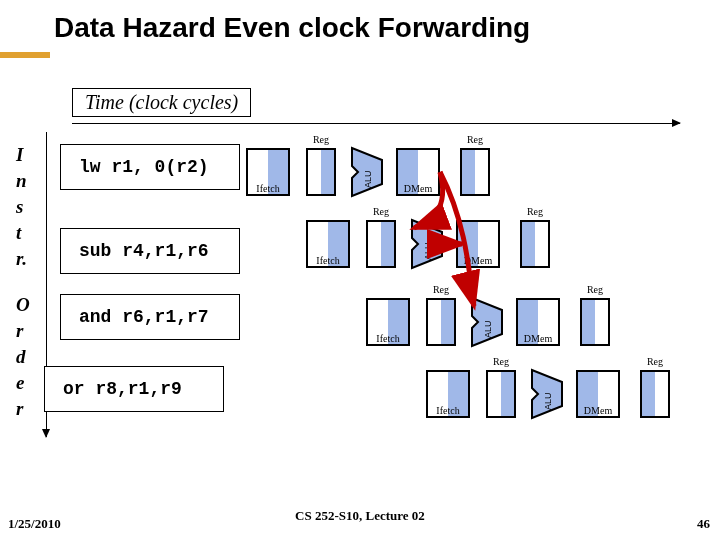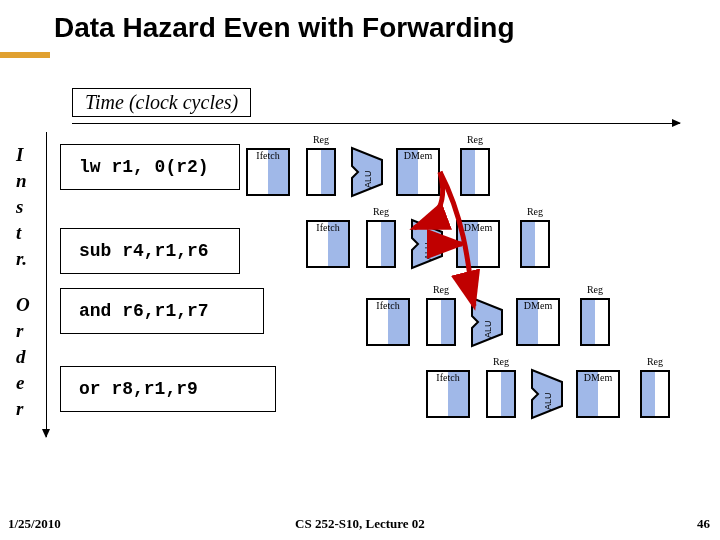--- a/index.html
+++ b/index.html
@@ -97,21 +97,21 @@
     text-align: center;
     border-radius: 8px;
   }
   .mem-box {
     width: 44px;
     height: 48px;
     border: 2px solid #000;
     background: #fff;
     position: relative;
     display: flex;
-    align-items: flex-start;
+    align-items: flex-end;
     justify-content: center;
   }
   .mem-box .shade {
     position: absolute;
     top: 0;
     height: 100%;
     width: 50%;
     background: #a0b8e8;
   }
   .mem-box .shade.left { left: 0; }
@@ -173,61 +173,61 @@
     left: 8px;
     bottom: 8px;
     font-family: Liberation Serif, serif;
     font-weight: bold;
     font-size: 13px;
   }
   .footer-center {
     position: absolute;
     left: 0;
     right: 0;
-    bottom: 8px;
+    bottom: 16px;
     text-align: center;
     font-family: "Times New Roman", serif;
     font-weight: bold;
     font-size: 13px;
   }
   .footer-page {
     position: absolute;
     right: 10px;
     bottom: 8px;
     font-family: "Times New Roman", serif;
     font-weight: bold;
     font-size: 13px;
     margin-top: 8px;
   }
 </style>
 </head>
 <body>
 
 <div class="gold-bar"></div>
-<div class="title">Data Hazard Even with Forwarding</div>
+<div class="title">Data Hazard Even clock Forwarding</div>
 
 <div class="time-box">Time (clock cycles)</div>
 <div class="arrow-h"></div>
 <div class="arrow-v"></div>
 
 <div class="vlabel" style="left:16px; top:142px; white-space:pre;">I
 n
 s
 t
 r.</div>
 <div class="vlabel" style="left:16px; top:292px; white-space:pre;">O
 r
 d
 e
 r</div>
 
 <div class="instr-box" style="left:60px; top:144px; width:180px;">lw r1, 0(r2)</div>
 <div class="instr-box" style="left:60px; top:216px; width:180px;margin-top:12px;">sub r4,r1,r6</div>
-<div class="instr-box" style="left:60px; top:288px; width:204px;">and r6,r1,r7</div>
-<div class="instr-box" style="left:60px; top:366px; width:216px;">or  r8,r1,r9</div>
+<div class="instr-box" style="left:60px; top:294px; width:180px;">and r6,r1,r7</div>
+<div class="instr-box" style="left:44px; top:366px; width:180px;">or  r8,r1,r9</div>
 
 <div class="stage" style="left:246px; top:148px;">
   <div class="mem-box">
       <div class="shade right"></div>
       <span class="txt">Ifetch</span>
     </div>
 </div>
 <div class="stage" style="left:306px; top:148px;">
   <div class="reg-outer">
       <div class="reg-shape"></div>

